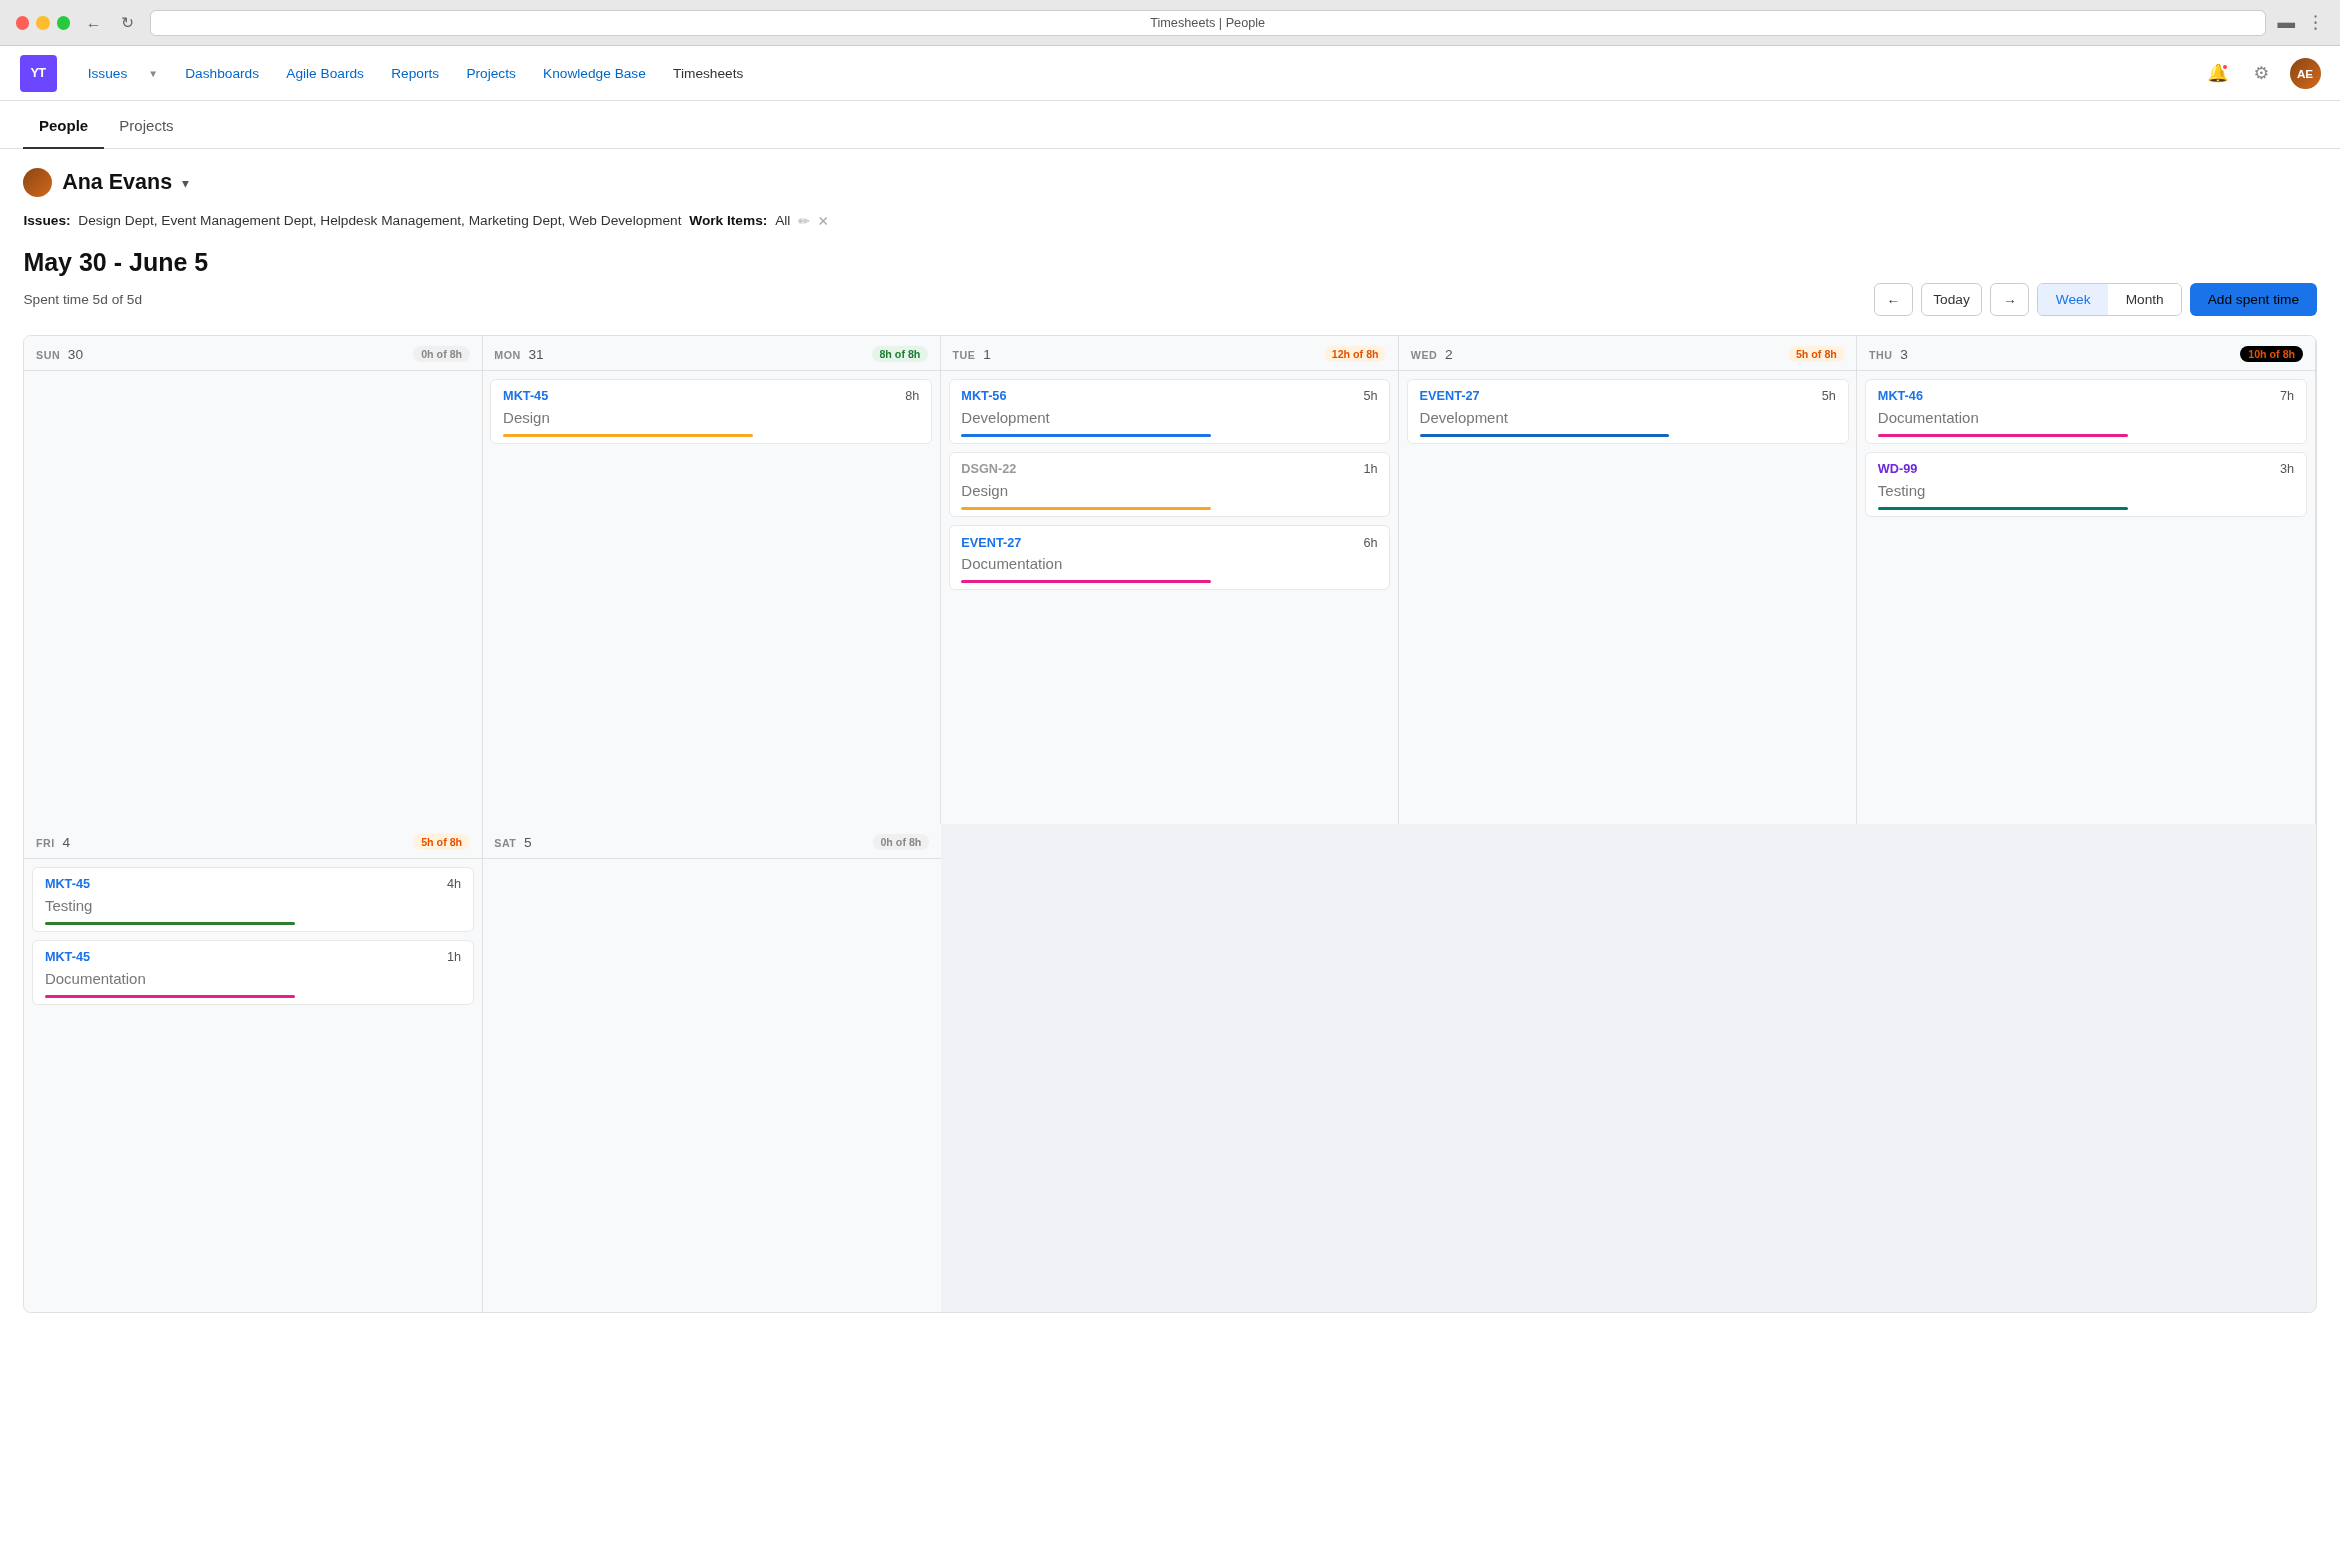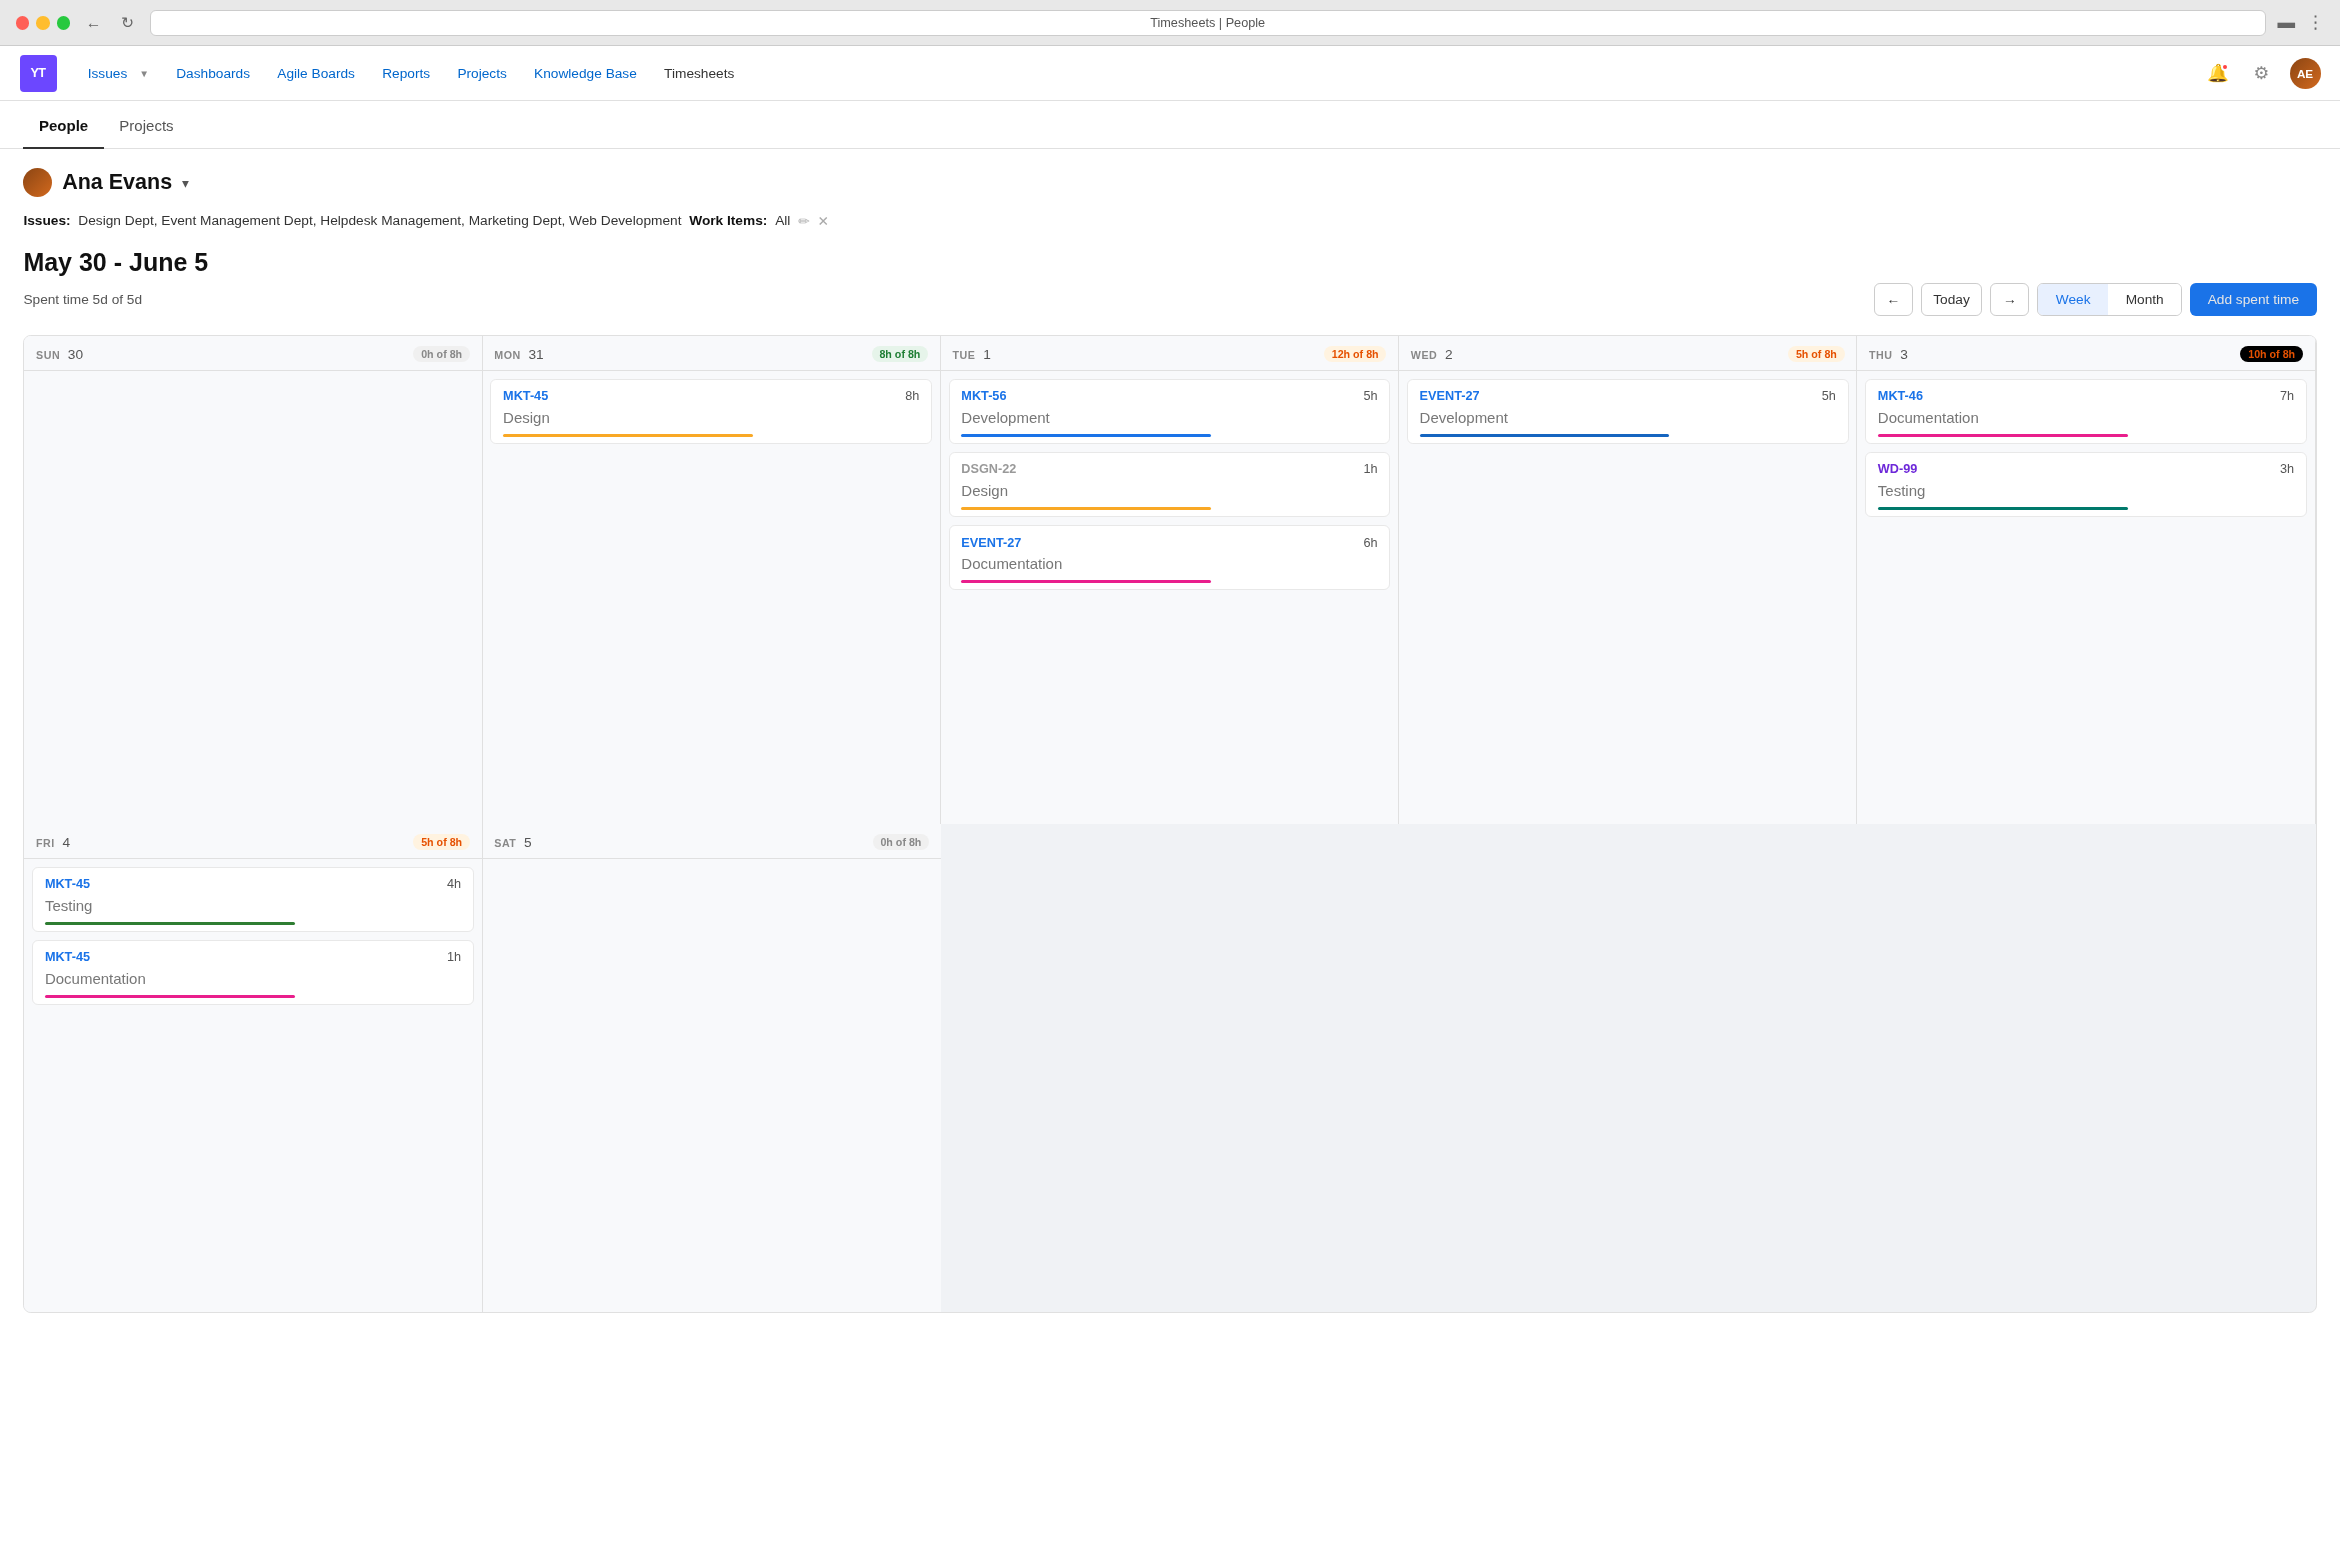--- a/index.html
+++ b/index.html
@@ -15,21 +15,21 @@
     .nav-btn { background: none; border: none; cursor: pointer; font-size: 15.6px; color: #666; padding: 0 3.9px; }
     .url-bar { flex: 1; background: white; border: 1px solid #ccc; border-radius: 5.9px; padding: 4.9px 13.7px; font-size: 12.7px; color: #555; text-align: center; }
     .browser-actions { display: flex; gap: 11.7px; color: #666; font-size: 17.6px; }
 
     
     .app-header { background: white; border-bottom: 1px solid #e0e0e0; display: flex; align-items: center; padding: 0 19.5px; height: 55px; }
     .logo { background: #6c47ff; border-radius: 4px; width: 37px; height: 37px; display: flex; align-items: center; justify-content: center; color: white; font-weight: bold; font-size: 13.7px; margin-right: 19.5px; flex-shrink: 0; }
     .logo-inner { display: flex; flex-direction: column; align-items: center; line-height: 1; }
     .logo-yt { font-size: 12.7px; font-weight: 800; letter-spacing: -0.5px; }
     .nav-menu { display: flex; align-items: center; gap: 3.9px; flex: 1; }
-    .nav-item { padding: 7.8px 11.7px; color: #0066cc; font-size: 13.7px; cursor: pointer; border-radius: 3.9px; white-space: nowrap; text-decoration: none; display: flex; align-items: center; gap: 12px; }
+    .nav-item { padding: 7.8px 11.7px; color: #0066cc; font-size: 13.7px; cursor: pointer; border-radius: 3.9px; white-space: nowrap; text-decoration: none; display: flex; align-items: center; gap: 21px; }
     .nav-item.active { color: #333; }
     .nav-chevron { font-size: 9.8px; color: #888; }
     .header-actions { display: flex; align-items: center; gap: 13.7px; margin-left: auto; }
     .notif-btn { position: relative; cursor: pointer; width: 29px; height: 29px; display: flex; align-items: center; justify-content: center; }
     .notif-dot { position: absolute; top: 3.9px; right: 3.9px; width: 7.8px; height: 7.8px; background: #ff4444; border-radius: 50%; border: 2px solid white; }
     .gear-btn { cursor: pointer; color: #888; font-size: 17.6px; width: 29px; height: 29px; display: flex; align-items: center; justify-content: center; }
     .avatar { width: 31px; height: 31px; border-radius: 50%; background: linear-gradient(135deg, #8B4513, #D2691E); cursor: pointer; overflow: hidden; display: flex; align-items: center; justify-content: center; font-size: 11.7px; color: white; font-weight: bold; }
 
     
     .main-content { background: white; min-height: calc(100vh - 55px - 43px); padding: 0; }
@@ -59,21 +59,21 @@
     
     .spent-time-row { display: flex; align-items: center; justify-content: space-between; margin-bottom: 19.5px; }
     .spent-time-text { font-size: 13.7px; color: #555; }
 
     
     .calendar-controls { display: flex; align-items: center; gap: 7.8px; }
     .ctrl-btn { background: white; border: 1px solid #ccc; border-radius: 5.9px; padding: 7.8px 11.7px; cursor: pointer; font-size: 13.7px; color: #333; display: flex; align-items: center; justify-content: center; }
     .view-toggle { display: flex; border: 1px solid #ccc; border-radius: 5.9px; overflow: hidden; }
     .view-btn { padding: 7.8px 17.6px; cursor: pointer; font-size: 13.7px; background: white; border: none; color: #333; }
     .view-btn.active { background: #e8f0fe; color: #1a73e8; font-weight: 500; }
-    .add-btn { background: #1a73e8; color: #e5e5e5; border: none; border-radius: 5.9px; padding: 8.8px 17.6px; cursor: pointer; font-size: 13.7px; font-weight: 500; }
+    .add-btn { background: #1a73e8; color: #000000; border: none; border-radius: 5.9px; padding: 8.8px 17.6px; cursor: pointer; font-size: 13.7px; font-weight: 500; }
 
     
     .calendar-grid { display: grid; grid-template-columns: repeat(5, 1fr); gap: 0; border: 1px solid #e0e0e0; border-radius: 7.8px; overflow: hidden; background: #f0f2f5; }
     .day-column { background: #f8f9fb; border-right: 1px solid #e0e0e0; min-height: 488px; }
     .day-column:last-child { border-right: none; }
     .day-header { padding: 9.8px 11.7px 7.8px; background: #f8f9fb; border-bottom: 1px solid #e0e0e0; }
     .day-label { display: flex; align-items: center; justify-content: space-between; }
     .day-name { font-size: 10.7px; font-weight: 600; color: #888; text-transform: uppercase; letter-spacing: 0.5px; }
     .day-num { font-size: 13.7px; color: #555; }
     .day-badge { font-size: 10.7px; font-weight: 600; padding: 2px 7.8px; border-radius: 11.7px; }

